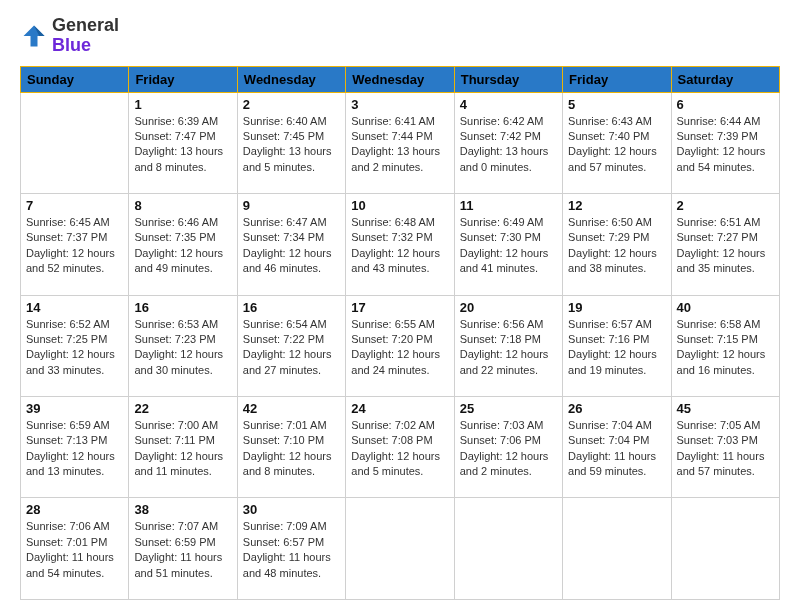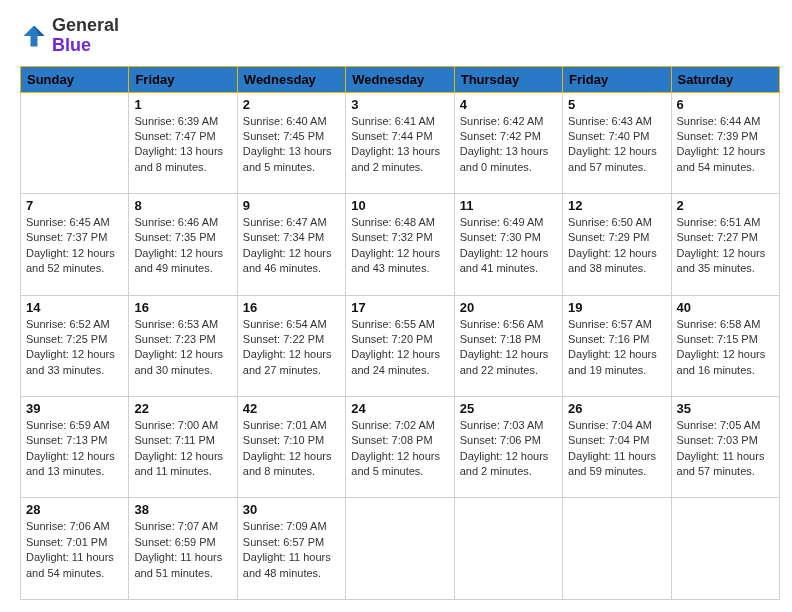--- a/index.html
+++ b/index.html
@@ -231,21 +231,21 @@
           </td>
           <td>
             <span class="day-number">25</span>
             <div class="day-info">Sunrise: 7:03 AM<br>Sunset: 7:06 PM<br>Daylight: 12 hours and 2 minutes.</div>
           </td>
           <td>
             <span class="day-number">26</span>
             <div class="day-info">Sunrise: 7:04 AM<br>Sunset: 7:04 PM<br>Daylight: 11 hours and 59 minutes.</div>
           </td>
           <td>
-            <span class="day-number">35</span>
+            <span class="day-number">45</span>
             <div class="day-info">Sunrise: 7:05 AM<br>Sunset: 7:03 PM<br>Daylight: 11 hours and 57 minutes.</div>
           </td>
         </tr>
         <tr>
           <td>
             <span class="day-number">28</span>
             <div class="day-info">Sunrise: 7:06 AM<br>Sunset: 7:01 PM<br>Daylight: 11 hours and 54 minutes.</div>
           </td>
           <td>
             <span class="day-number">38</span>

